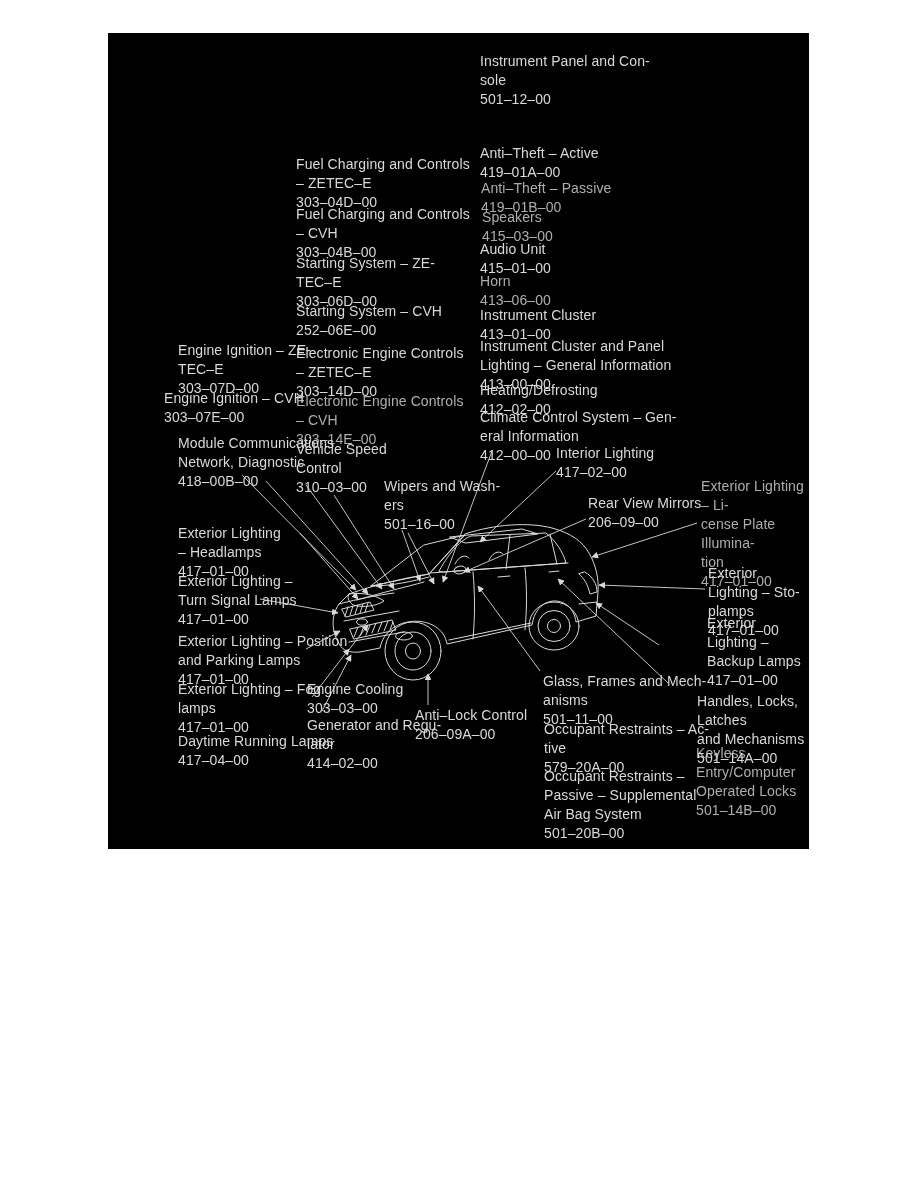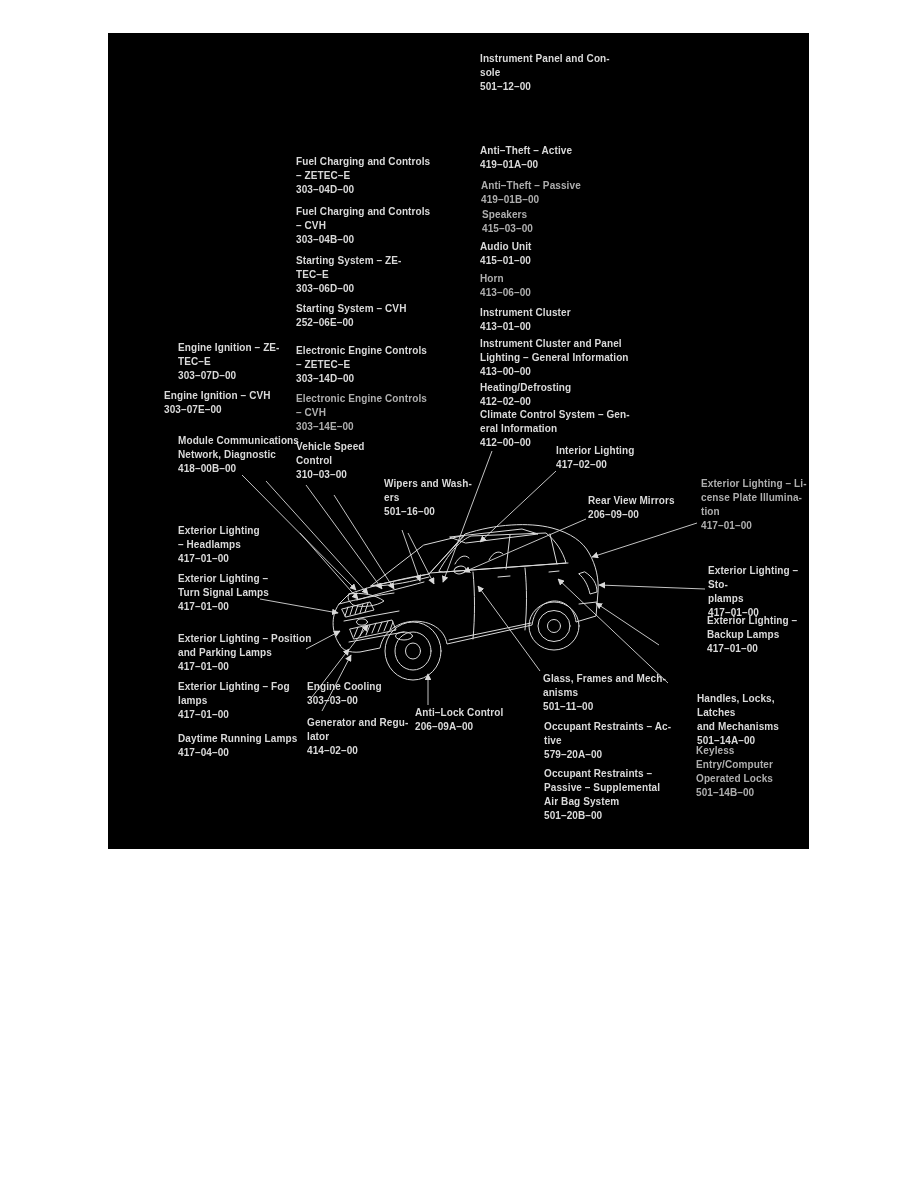--- a/index.html
+++ b/index.html
@@ -5,22 +5,22 @@
   html,body{margin:0;padding:0;background:#ffffff;}
   .page{
     position:relative;width:918px;height:1188px;background:#ffffff;
     font-family:"Liberation Sans",sans-serif;overflow:hidden;
   }
   .panel{
     position:absolute;left:108px;top:33px;width:701px;height:816px;
     background:#000000;
   }
   .lbl{
-    position:absolute;color:#d9d9d9;font-size:10px;line-height:14px;
-    white-space:pre-line;letter-spacing:0.1px;font-weight:bold;
+    position:absolute;color:#d9d9d9;font-size:14px;line-height:19px;
+    white-space:pre-line;letter-spacing:0.1px;
   }
   .dim{opacity:.8;}
   svg.diagram{position:absolute;left:0;top:0;width:701px;height:816px;}
   .car path,.car ellipse,.car line{fill:none;stroke:#d9d9d9;stroke-width:1;stroke-linecap:round;stroke-linejoin:round;}
   .leaders line{stroke:#d9d9d9;stroke-width:.9;}
 </style>
 </head>
 <body>
 
 <div class="page">

